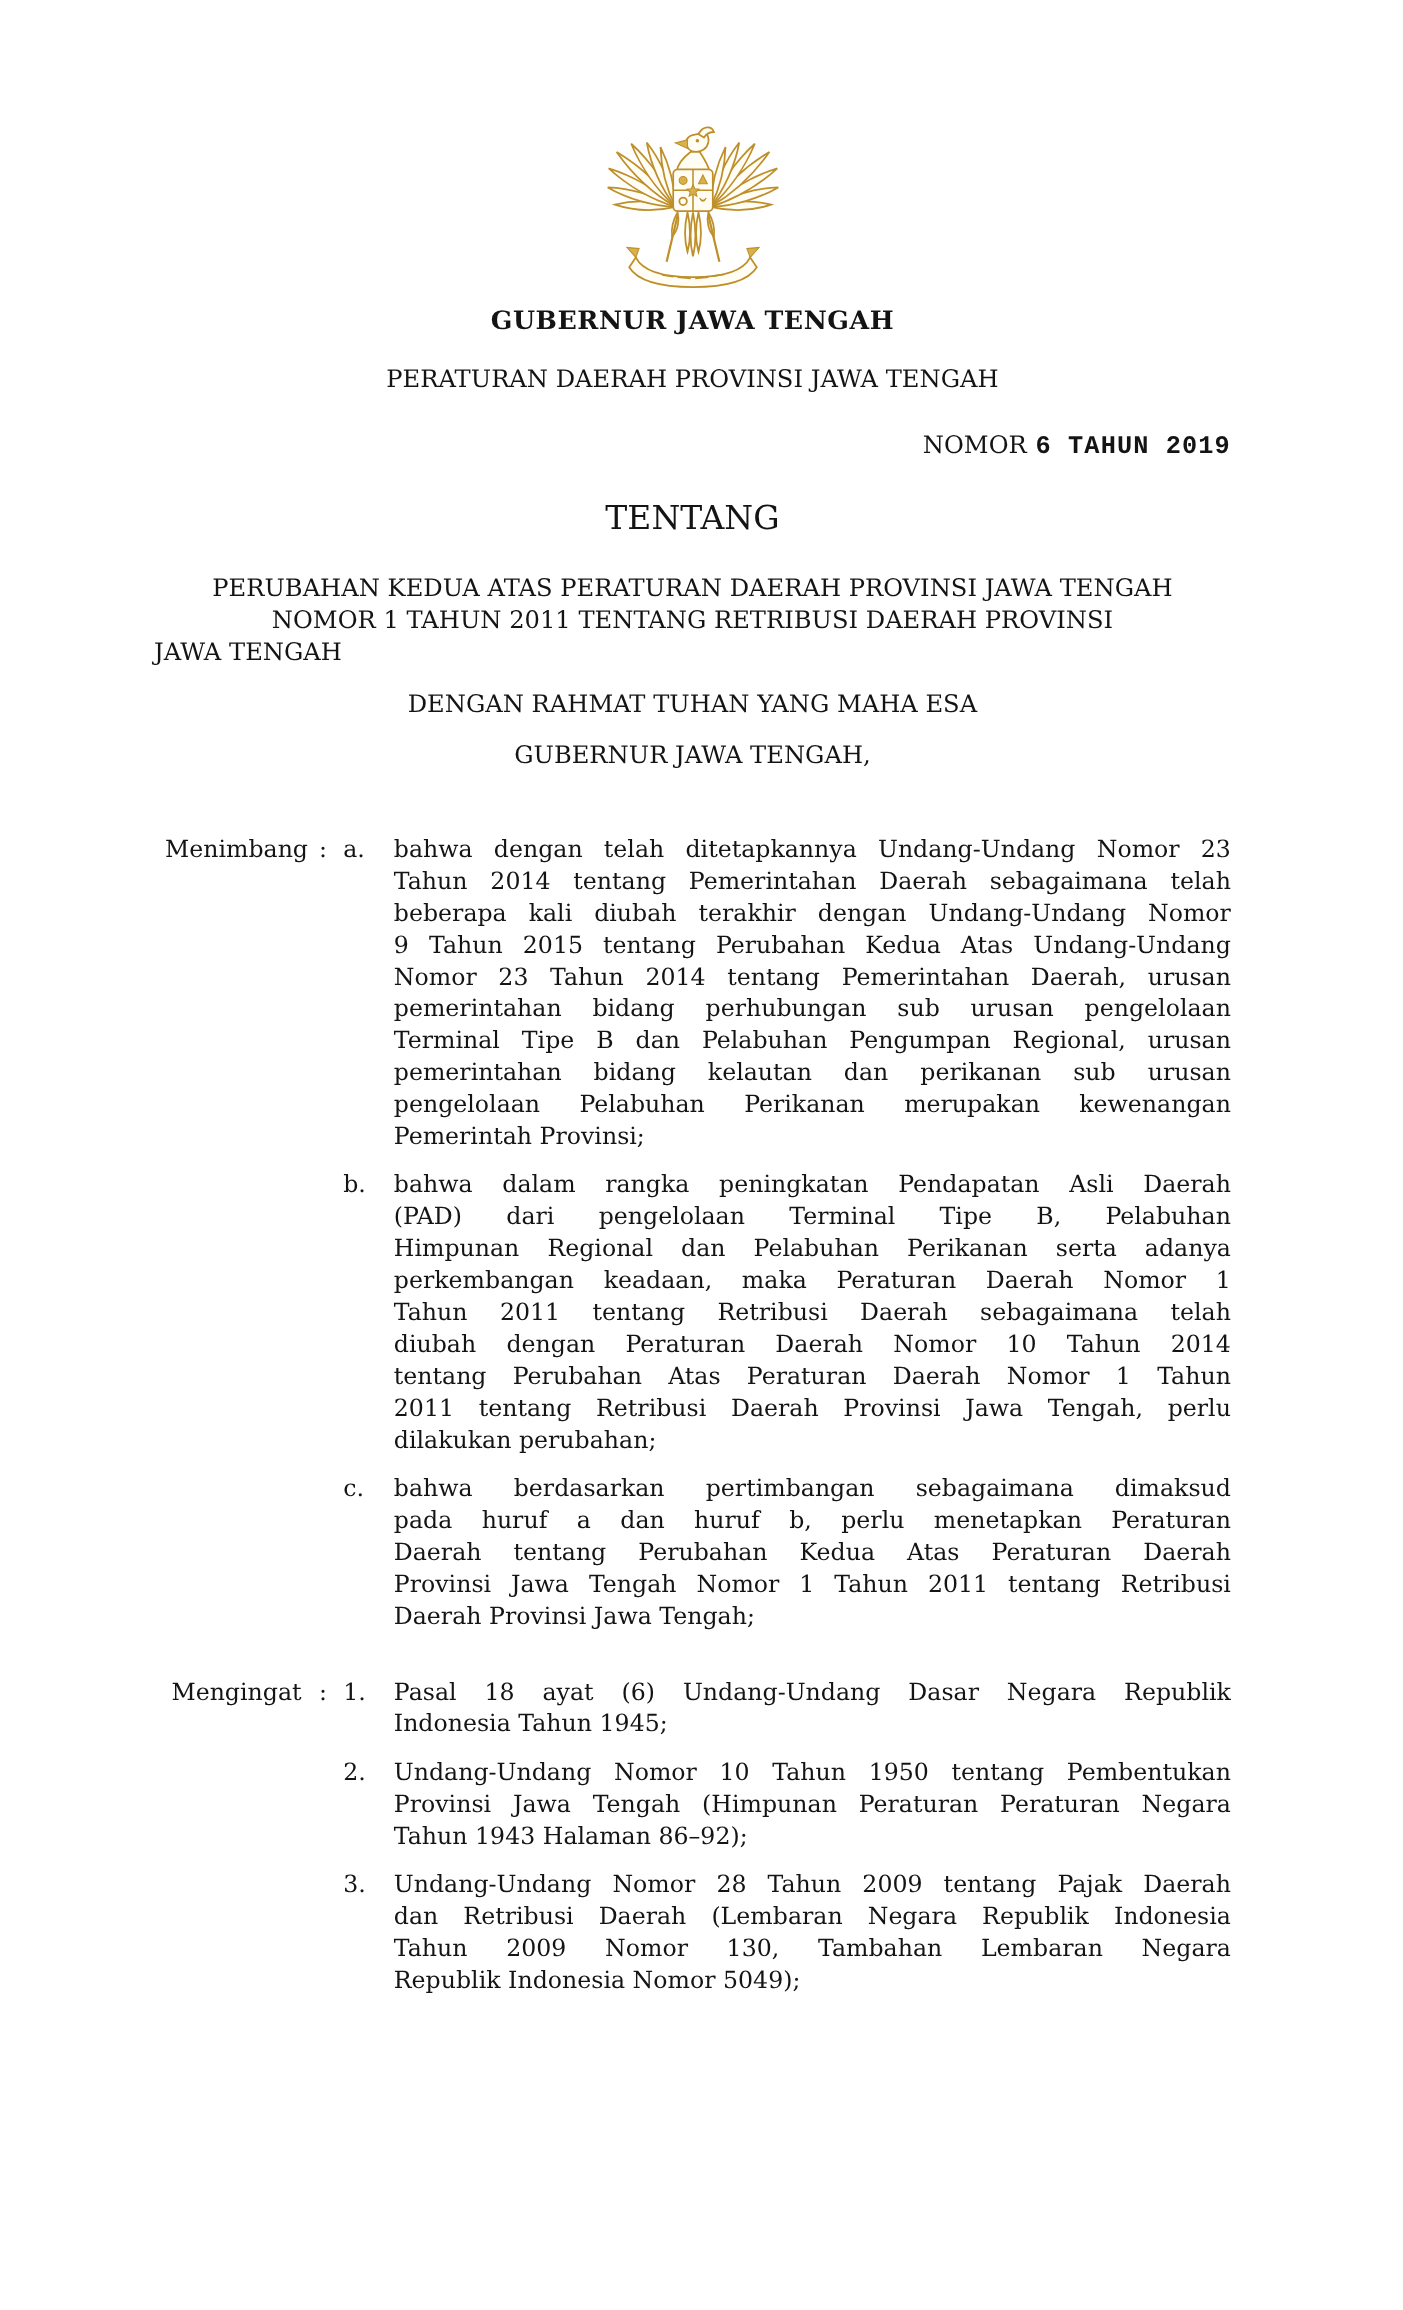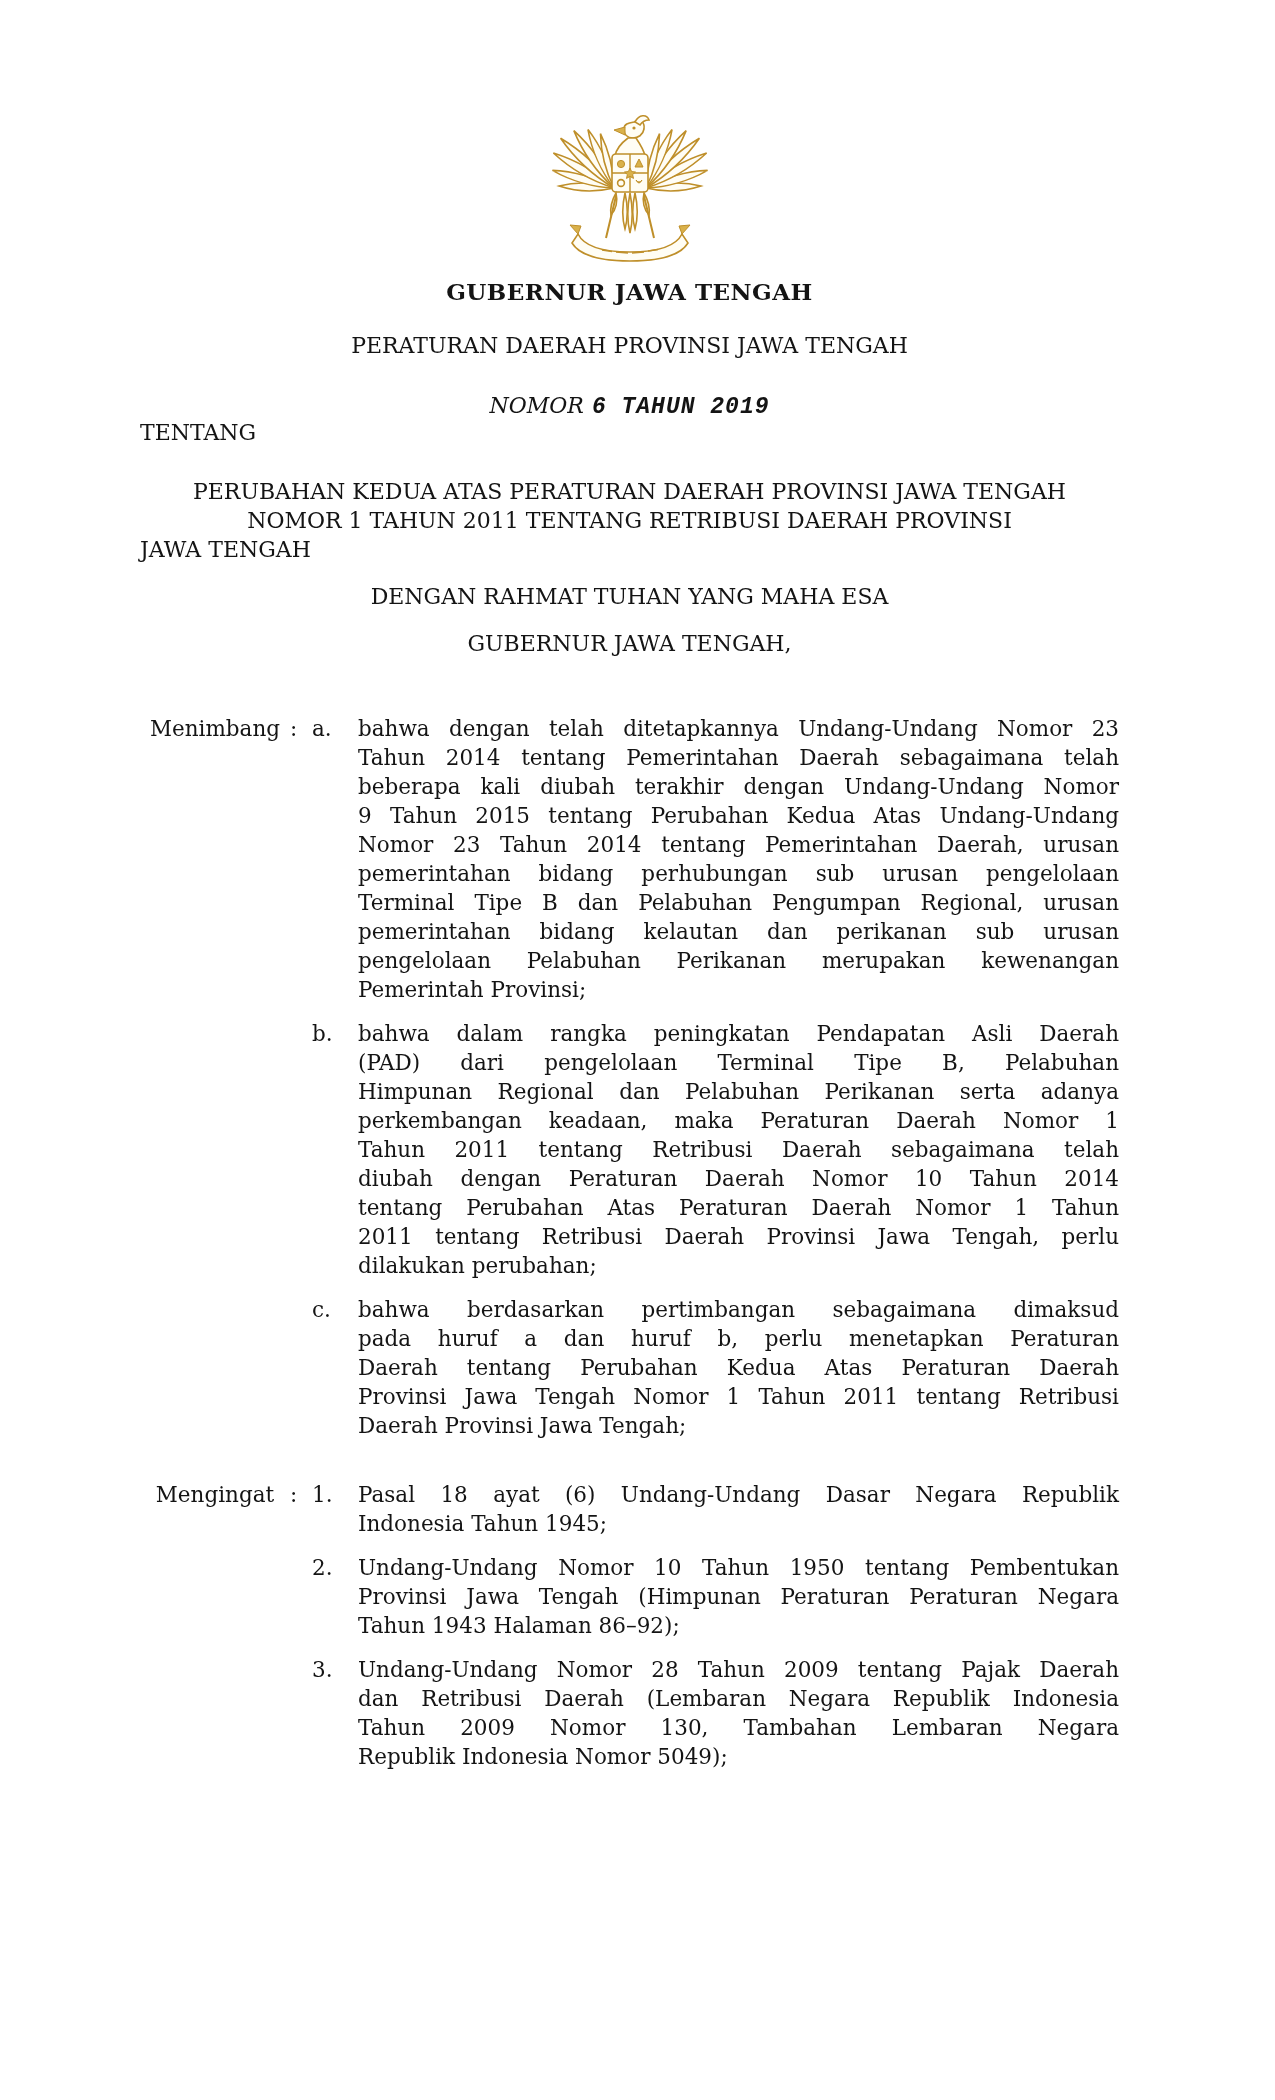--- a/index.html
+++ b/index.html
@@ -19,29 +19,29 @@
   }
   .emblem-wrap { text-align: center; height: 166px; }
   .letterhead {
     margin-top: 14px;
     font-size: 23px;
     font-weight: bold;
     letter-spacing: 0.5px;
     text-align: center;
   }
   .doc-type { margin-top: 28px; font-size: 22px; text-align: center; }
-  .nomor-line { margin-top: 35px; font-size: 22px; text-align: center; font-style: italic; }
+  .nomor-line { margin-top: 35px; font-size: 22px; text-align: right; }
   .nomor-value {
     font-family: "Liberation Mono", "DejaVu Sans Mono", monospace;
     font-weight: bold;
     font-size: 23px;
     letter-spacing: 1px;
     margin-left: 8px;
   }
-  .tentang { font-size: 22px; }
+  .tentang { margin-top: 35px; font-size: 30px; text-align: center; }
   .doc-title { margin-top: 32px; font-size: 22px; line-height: 29px; }
   .doc-title .jline { text-align: center; text-align-last: center; }
   .invocation { margin-top: 20px; font-size: 22px; text-align: center; }
   .authority { margin-top: 22px; font-size: 22px; text-align: center; }
 
   .clauses { margin-top: 58px; font-size: 21.5px; line-height: 29px; }
   .clause-block.mengingat-block { margin-top: 40px; }
   .clause-row {
     display: grid;
     grid-template-columns: 150px 22px 46px 1fr;

